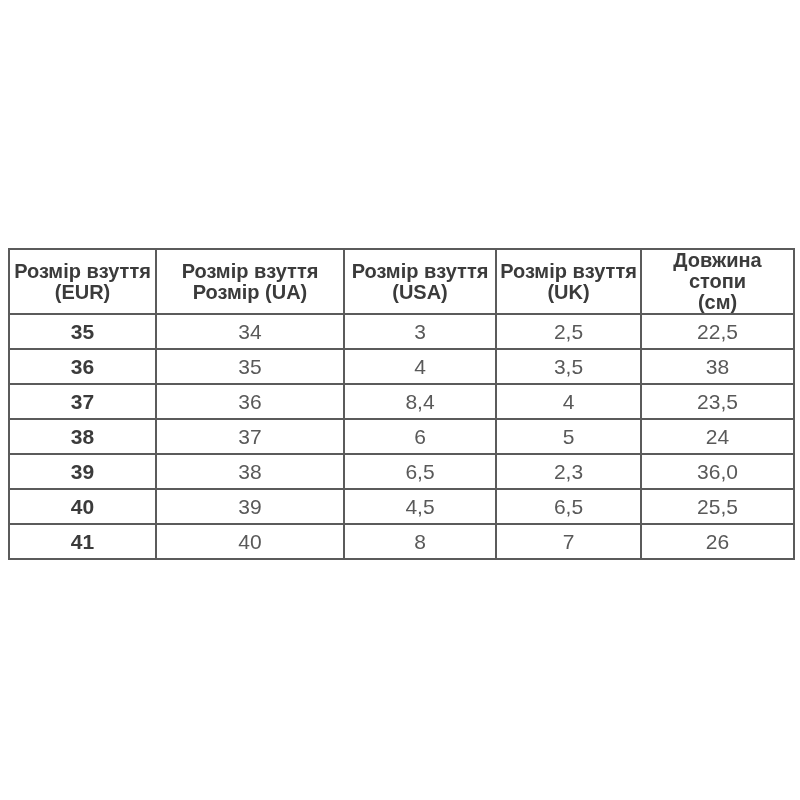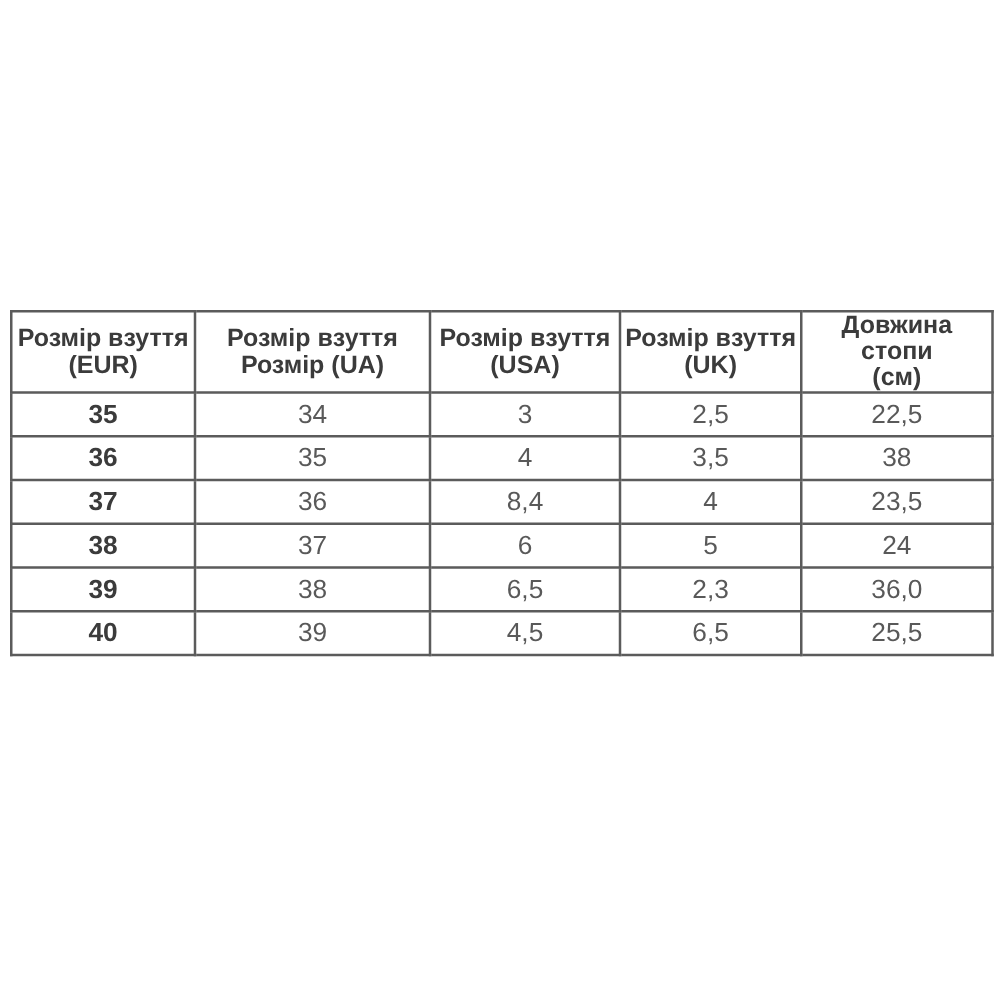--- a/index.html
+++ b/index.html
@@ -126,15 +126,22 @@
         <td>2,3</td>
         <td>36,0</td>
       </tr>
       <tr>
         <td class="c-bold">40</td>
         <td>39</td>
         <td>4,5</td>
         <td>6,5</td>
         <td>25,5</td>
       </tr>
+      <tr>
+        <td class="c-bold">41</td>
+        <td>40</td>
+        <td>8</td>
+        <td>7</td>
+        <td>26</td>
+      </tr>
     </tbody>
   </table>
 </div>
 
 </body></html>

